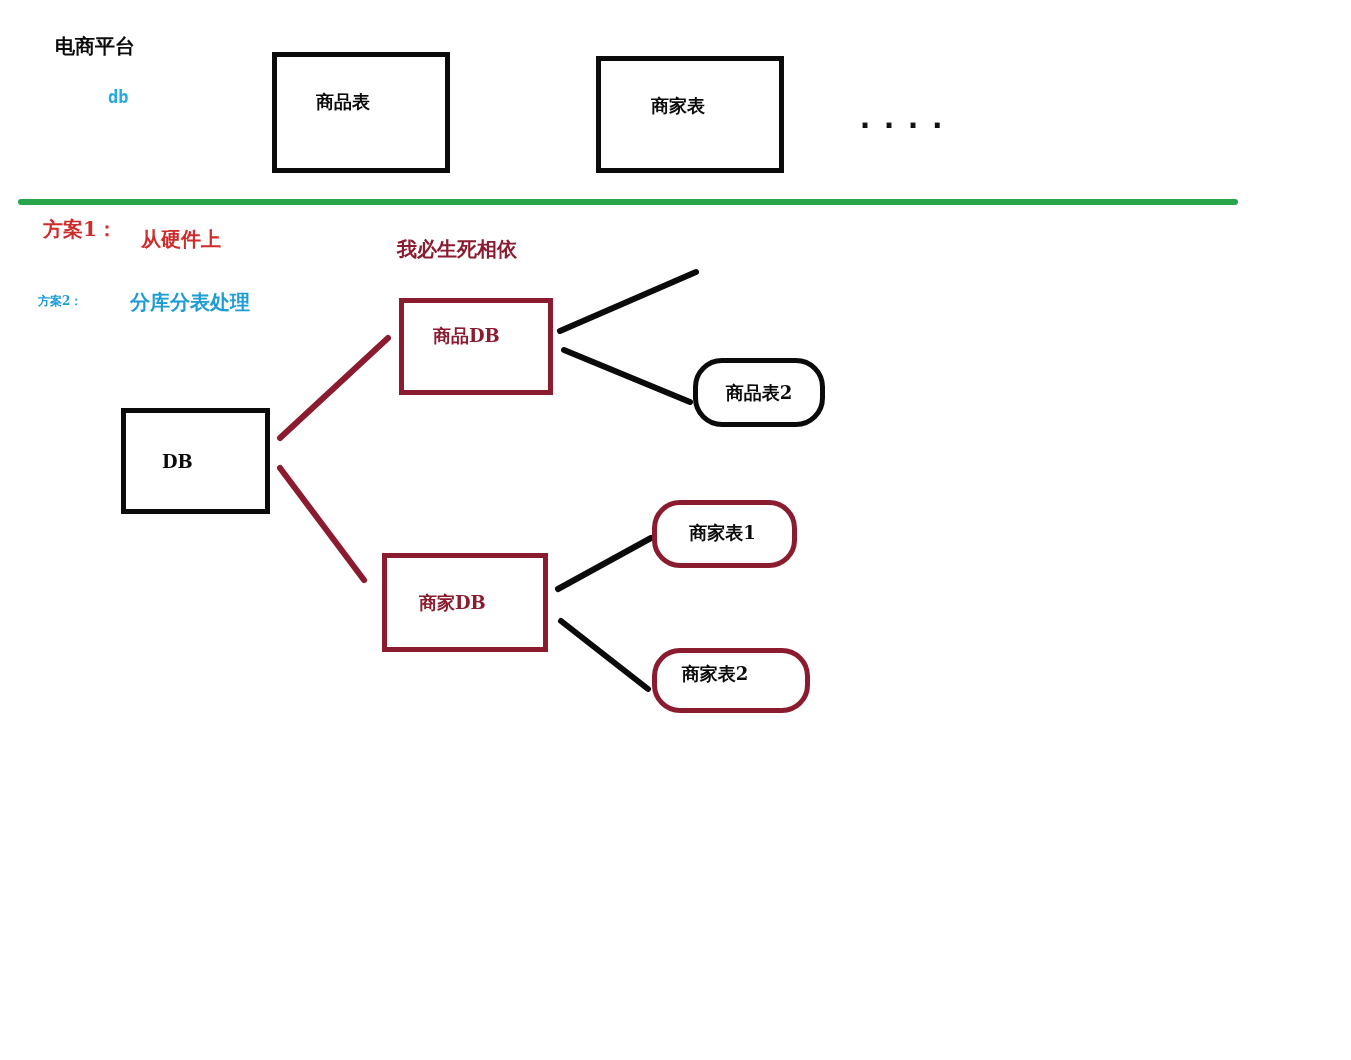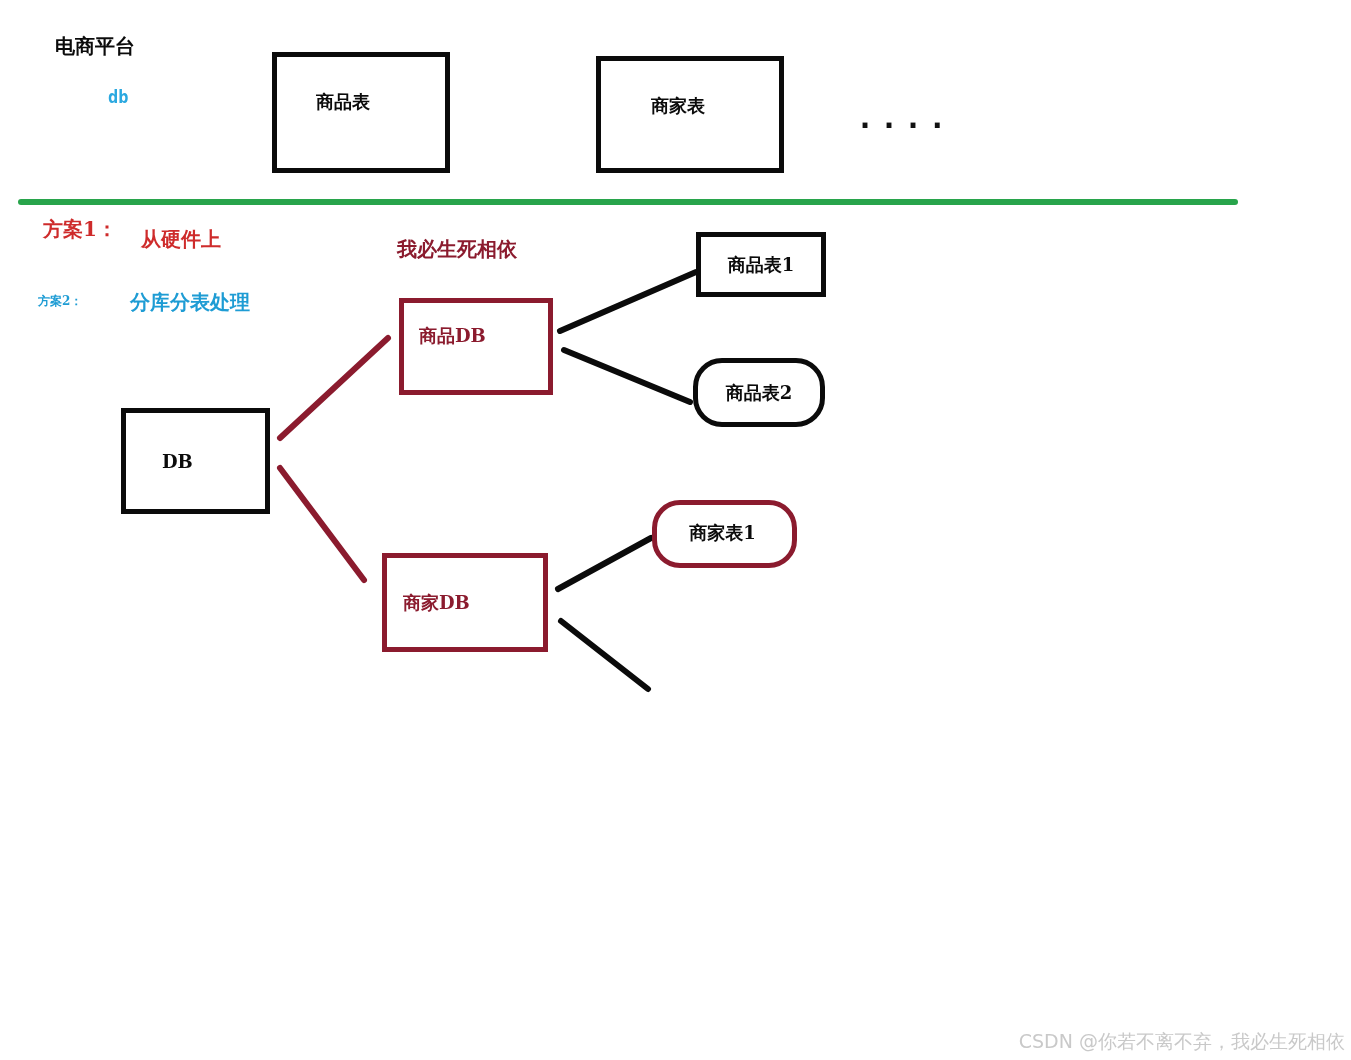--- a/index.html
+++ b/index.html
@@ -28,23 +28,23 @@
   .box.rounded{border-color:var(--maroon);border-radius:28px;color:var(--ink);}
   .box.left-align{justify-content:flex-start;}
 
   .b-product-table{left:272px;top:52px;width:178px;height:121px;}
   .b-product-table .lbl{transform:translate(-18px,-11px);}
   .b-merchant-table{left:596px;top:56px;width:188px;height:117px;}
   .b-merchant-table .lbl{transform:translate(-12px,-9px);}
   .b-product-table1{left:696px;top:232px;width:130px;height:65px;}
   .b-product-table2{left:693px;top:358px;width:132px;height:69px;border-radius:29px;}
   .b-db{left:121px;top:408px;width:149px;height:106px;padding-left:36px;}
-  .b-product-db{left:399px;top:298px;width:154px;height:97px;padding-left:15px;}
+  .b-product-db{left:399px;top:298px;width:154px;height:97px;padding-left:29px;}
   .b-product-db .lbl{transform:translateY(-11px);}
-  .b-merchant-db{left:382px;top:553px;width:166px;height:99px;padding-left:16px;}
+  .b-merchant-db{left:382px;top:553px;width:166px;height:99px;padding-left:32px;}
   .b-merchant-table1{left:652px;top:500px;width:145px;height:68px;}
   .b-merchant-table1 .lbl{transform:translate(-2px,-1px);}
   .b-merchant-table2{left:652px;top:648px;width:158px;height:65px;}
   .b-merchant-table2 .lbl{transform:translate(-16px,-7px);}
 
   
   .plan1-label{left:43px;top:216px;font-size:20px;color:var(--red);}
   .plan1-text{left:141px;top:226px;font-size:20px;color:var(--red);}
   .plan2-label{left:38px;top:293px;font-size:12px;color:var(--cyan);}
   .plan2-text{left:130px;top:289px;font-size:20px;color:var(--cyan);}
@@ -97,28 +97,27 @@
     <line x1="561" y1="621" x2="648" y2="689" stroke="#0B0B0B" stroke-width="6" stroke-linecap="round"></line>
   </svg>
 
   <div class="box left-align b-db">
     <span class="lbl">DB</span>
   </div>
 
   <div class="box maroon left-align b-product-db">
     <span class="lbl">商品DB</span>
   </div>
-  <div class="box b-product-table1">
-    <span class="lbl">商品表1</span>
-  </div>
   <div class="box b-product-table2">
     <span class="lbl">商品表2</span>
   </div>
 
   <div class="box maroon left-align b-merchant-db">
     <span class="lbl">商家DB</span>
   </div>
   <div class="box rounded b-merchant-table1">
     <span class="lbl">商家表1</span>
   </div>
+  <div class="box rounded b-merchant-table2">
+    <span class="lbl">商家表2</span>
+  </div>
 
-  <div class="abs watermark">CSDN @你若不离不弃，我必生死相依</div>
 </div>
 
 </body></html>

